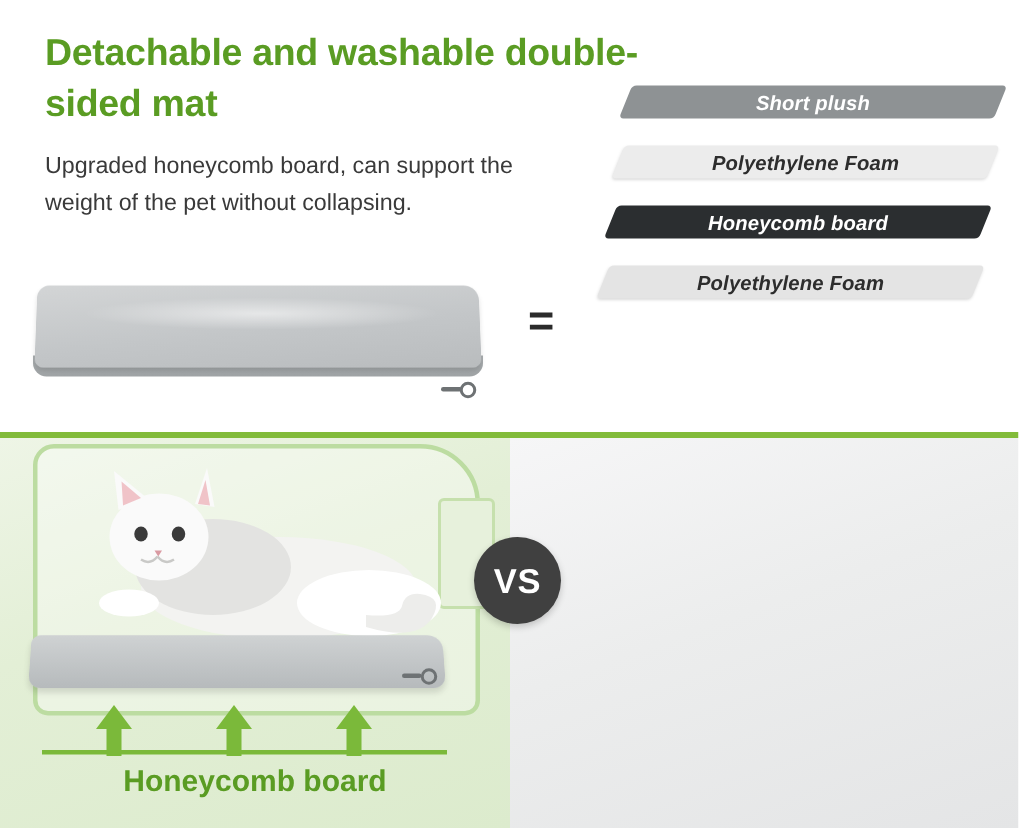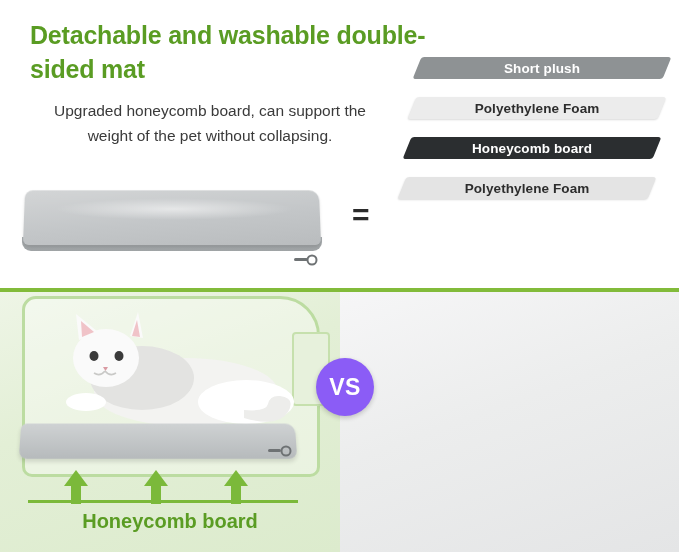--- a/index.html
+++ b/index.html
@@ -16,21 +16,21 @@
   .top-panel{position:absolute;left:0;top:0;width:679px;height:290px;background:#ffffff;}
 
   .headline{
     position:absolute;left:30px;top:18px;width:400px;
     color:#5a9c23;
     font-size:25px;line-height:34px;font-weight:bold;
     letter-spacing:-0.2px;
   }
   .subtext{
     position:absolute;left:30px;top:98px;width:360px;
-    color:#3a3a3a;font-size:15.5px;line-height:25px;text-align:center;
+    color:#3a3a3a;font-size:15.5px;line-height:25px;
   }
 
   
   .mat-wrap{position:absolute;left:14px;top:190px;width:320px;height:80px;}
   .mat-top{
     position:absolute;left:10px;top:0px;width:296px;height:55px;
     background:linear-gradient(175deg,#d3d5d6 0%,#c3c6c8 55%,#b9bcbe 100%);
     border-radius:8px 10px 6px 6px;
     transform:perspective(400px) rotateX(6deg);
     box-shadow:0 2px 3px rgba(0,0,0,.12);
@@ -51,20 +51,21 @@
   .equals{
     position:absolute;left:352px;top:200px;
     color:#2b2b2b;font-size:30px;font-weight:bold;line-height:30px;
   }
 
   
   .stack{position:absolute;left:395px;top:57px;width:272px;height:215px;}
   .layer{
     position:absolute;left:0;width:250px;height:22px;
     border-radius:3px;
+    font-style:italic;
   }
   .layer .lskew{
     position:absolute;left:0;top:0;width:250px;height:22px;
     border-radius:3px;
     transform:skewX(-22deg);
   }
   .layer-label{
     position:absolute;left:0;top:0;width:250px;height:22px;
     display:flex;align-items:center;justify-content:center;
     font-size:13.5px;font-weight:bold;letter-spacing:0.1px;
@@ -99,21 +100,21 @@
     position:absolute;left:20px;top:131px;width:276px;height:36px;
     background:linear-gradient(180deg,#cfd2d3,#b6babc);
     border-radius:6px 10px 8px 8px;
     transform:perspective(420px) rotateX(12deg);
     box-shadow:0 3px 4px rgba(0,0,0,.13);
   }
 
   
   .vs-badge{
     position:absolute;left:316px;top:66px;width:58px;height:58px;
-    border-radius:50%;background:#8b5cf6;
+    border-radius:50%;background:#404040;
     display:flex;align-items:center;justify-content:center;
     color:#ffffff;font-size:23px;font-weight:bold;letter-spacing:0.5px;
     box-shadow:0 2px 5px rgba(0,0,0,.2);
     z-index:6;
   }
 
   
   .cap-left{
     position:absolute;left:0;top:218px;width:340px;text-align:center;
     color:#5a9c23;font-size:20px;font-weight:bold;

